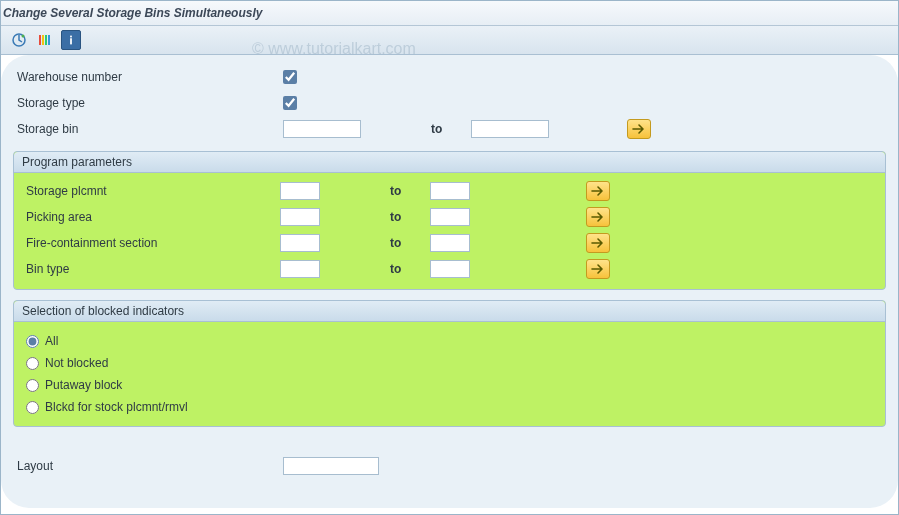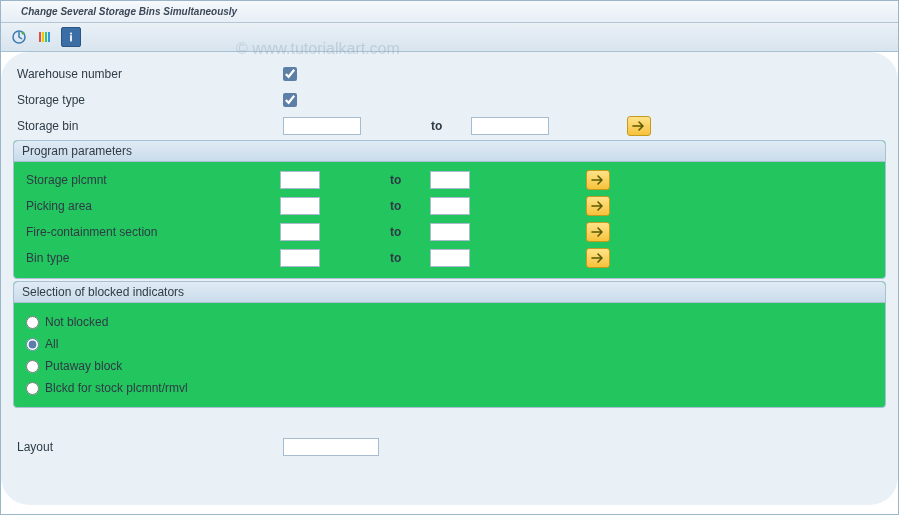--- a/index.html
+++ b/index.html
@@ -8,22 +8,22 @@
       font-size: 12px;
       background: #ffffff;
       width: 899px;
       height: 515px;
       border: 1px solid #9bb5c9;
       overflow: hidden;
     }
     .title-row {
       background: linear-gradient(#f6f9fc, #e7eef5);
       border-bottom: 1px solid #b4c6d6;
-      padding: 5px 20px;
-      font-size: 10px;
+      padding: 5px 2px;
+      font-size: 12px;
       font-style: italic;
       font-weight: bold;
       color: #3c4858;
     }
     .toolbar {
       background: linear-gradient(#eaf1f7, #d8e4ee);
       border-bottom: 1px solid #a9bfd2;
       padding: 4px 8px;
       display: flex;
       gap: 6px;
@@ -77,22 +77,22 @@
       border-radius: 3px;
       display:flex;
       align-items:center;
       justify-content:center;
       cursor:pointer;
     }
     .arrow-btn svg { display:block; }
     .group {
       border: 1px solid #a8c0d4;
       border-radius: 4px;
-      margin-top: 2px;
-      background: #22c55e;
+      margin-top: 10px;
+      background: #bef264;
     }
     .group-header {
       background: linear-gradient(#e0ecf5, #c9dbea);
       border-bottom: 1px solid #a8c0d4;
       padding: 3px 8px;
       color: #2f3b45;
       font-size: 12px;
       border-radius: 4px 4px 0 0;
     }
     .group-body {
@@ -119,21 +119,21 @@
       display:flex;
       align-items:center;
     }
     .checkbox-cell input[type=checkbox]{
       width:14px;height:14px;
       accent-color:#5b7fa6;
     }
     .layout-row { margin-top: 27px; }
     .watermark {
       position: absolute;
-      left: 236px;
+      left: 252px;
       top: 40px;
       opacity: 0.4;
       color: #8fa8bb;
       font-size: 16px;
       font-family: Arial, sans-serif;
       pointer-events:none;
     }
   </style>
 </head>
 <body>
@@ -249,26 +249,26 @@
         </span>
       </div>
 
     </div>
   </div>
 
   <div class="group">
     <div class="group-header">Selection of blocked indicators</div>
     <div class="group-body radios">
       <label class="radio-row">
+        <input type="radio" name="block" checked="" style="">
+        <span>All</span>
+      </label>
+      <label class="radio-row">
         <input type="radio" name="block" style="">
         <span>Not blocked</span>
-      </label>
-      <label class="radio-row">
-        <input type="radio" name="block" checked="" style="">
-        <span>All</span>
       </label>
       <label class="radio-row">
         <input type="radio" name="block" style="">
         <span>Putaway block</span>
       </label>
       <label class="radio-row">
         <input type="radio" name="block" style="">
         <span>Blckd for stock plcmnt/rmvl</span>
       </label>
     </div>

